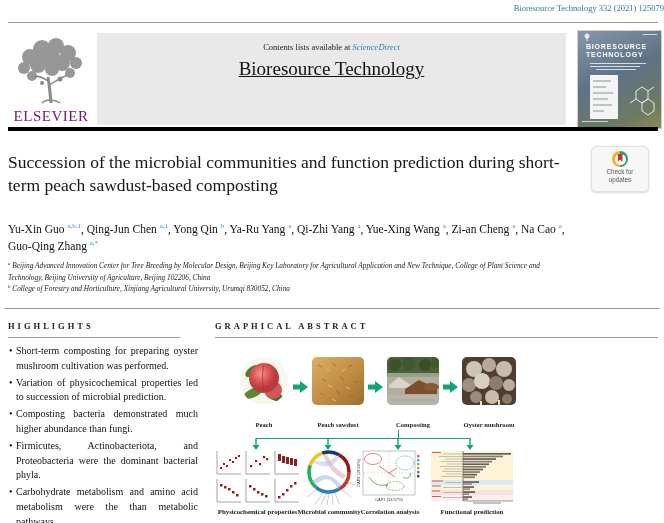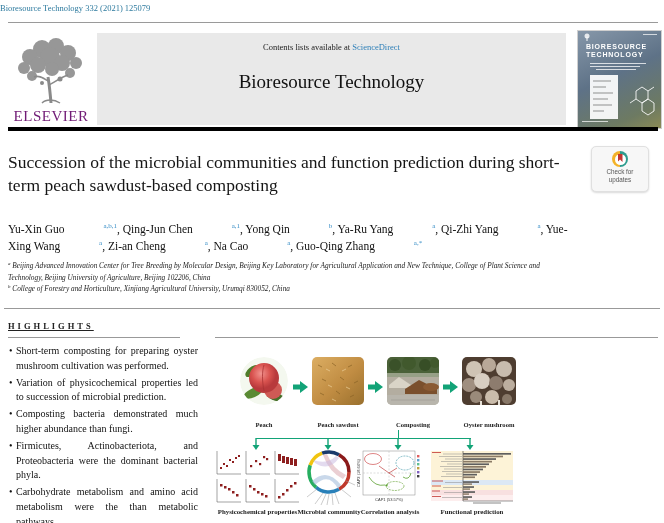--- a/index.html
+++ b/index.html
@@ -1,31 +1,31 @@
 <!DOCTYPE html>
 <html><head>
 <meta charset="utf-8">
 <style>
   html,body { margin:0; padding:0; background:#fff; }
   .page { position:relative; width:664px; height:523px; background:#fff;
           font-family:"Liberation Serif", serif; color:#1b1b1b; overflow:hidden; }
 
   
-  .journal-ref { position:absolute; top:3px; left:0; right:0; text-align:left;
+  .journal-ref { position:absolute; top:3px; left:0; right:0; text-align:right;
                  font-size:8.5px; color:#2d7a9e; }
   .rule-top { position:absolute; top:22px; left:8px; width:650px; height:1px; background:#9a9a9a; }
 
   
   .elsevier-block { position:absolute; left:8px; top:33px; width:86px; height:92px; text-align:center; }
   .elsevier-wordmark { position:absolute; bottom:0; left:0; right:0; font-size:15px;
                        color:#701a75; letter-spacing:0.5px; }
   .header-gray { position:absolute; left:97px; top:33px; width:469px; height:92px; background:#e9e9e9; text-align:center; }
   .contents-line { margin-top:9px; font-size:8.5px; color:#222; }
-  .sd-link { color:#2d7fb8; cursor:pointer; }
-  .journal-title { margin-top:19px; font-size:19px; color:#111; }
+  .sd-link { color:#2d7fb8; cursor:pointer;font-style:italic; }
+  .journal-title { margin-top:6px; font-size:19px; color:#111;text-decoration:underline; }
   .homepage-line { margin-top:13px; font-size:8.5px; font-family:"Liberation Sans", sans-serif; color:#333; }
   .hp-url { color:#3fa2da; cursor:pointer; }
 
   .cover { position:absolute; left:577px; top:30px; width:83px; height:97px;
            background:linear-gradient(155deg,#8697a9 0%,#5e7287 45%,#6d7a62 82%,#8a8a55 100%);
            border:1px solid #cfcfcf; overflow:hidden; }
   .cover-title { position:absolute; top:12px; left:8px; color:#fff;
                  font-family:"Liberation Sans", sans-serif; font-weight:bold;
                  font-size:7px; letter-spacing:0.8px; line-height:1.2; }
   .cover-subline { position:absolute; left:12px; height:1px; background:rgba(255,255,255,.75); }
@@ -38,31 +38,31 @@
                  background:#f7f7f7; border:1px solid #e0e0e0; border-radius:5px;
                  box-shadow:0 1px 2px rgba(0,0,0,.15); text-align:center; cursor:pointer; }
   .badge-ring { width:16px; height:16px; border-radius:50%; margin:4px auto 1px;
                 background:conic-gradient(#2e9c8e 0 50%, #f3b229 50% 100%); position:relative; }
   .badge-ring::after { content:""; position:absolute; inset:2.5px; background:#fff; border-radius:50%; }
   .badge-bookmark { position:absolute; left:5.5px; top:3px; width:5px; height:8px; background:#c23531; z-index:2;
                     clip-path:polygon(0 0,100% 0,100% 100%,50% 68%,0 100%); }
   .badge-text { font-size:6.3px; color:#555; font-family:"Liberation Sans", sans-serif; line-height:1.3; }
 
   .authors { position:absolute; top:221px; left:8px; width:566px; font-size:11.5px; line-height:1.5; color:#111; }
-  .authors sup { color:#3a8fc7; font-size:7px;margin-left:36px; }
+  .authors sup { color:#3a8fc7; font-size:7px; }
   .affiliations { position:absolute; top:260px; left:8px; width:566px; font-size:7.3px;
                   font-style:italic; color:#222; line-height:1.55; }
   .affiliations sup { font-size:5px; }
 
   .rule-mid { position:absolute; top:308px; left:4px; width:656px; height:1px; background:#999; }
 
   
   .col-heading { position:absolute; top:321px; font-size:8.5px; font-weight:bold;
                  letter-spacing:3px; color:#222; }
-  .hl-heading { left:8px;text-decoration:underline; } .ga-heading { left:215px; }
+  .hl-heading { left:8px; } .ga-heading { left:215px; }
   .heading-rule { position:absolute; top:337px; height:1px; background:#999; }
   .hl-rule { left:8px; width:172px; } .ga-rule { left:215px; width:443px; }
 
   .highlight-list { position:absolute; top:344px; left:8px; width:190px; margin:0; padding:0;
                     list-style:none; font-size:10px; line-height:1.46; text-align:justify; color:#111; }
   .highlight-list li { position:relative; padding-left:8px; margin-bottom:2.5px; }
   .highlight-list li::before { content:"\2022"; position:absolute; left:1px; }
 
   
   .ga-canvas { position:absolute; left:215px; top:341px; width:448px; height:182px; }
@@ -176,20 +176,21 @@
   <div class="col-heading hl-heading">HIGHLIGHTS</div>
   <div class="heading-rule hl-rule"></div>
   <ul class="highlight-list">
       <li>Short-term composting for preparing oyster mushroom cultivation was performed.</li>
       <li>Variation of physicochemical properties led to succession of microbial prediction.</li>
       <li>Composting bacteria demonstrated much higher abundance than fungi.</li>
       <li>Firmicutes, Actinobacteriota, and Proteobacteria were the dominant bacterial phyla.</li>
       <li>Carbohydrate metabolism and amino acid metabolism were the than metabolic pathways.</li>
     </ul>
 
+  <div class="col-heading ga-heading">GRAPHICAL ABSTRACT</div>
   <div class="heading-rule ga-rule"></div>
 
   <div class="ga-canvas">
 
     <div class="ga-img" style="left:25px;width:48px;height:48px;border-radius:50%">
       <svg width="48" height="48" viewBox="0 0 48 48">
         <defs>
           <radialGradient id="gp" cx="40%" cy="35%">
               <stop offset="0%" stop-color="#f2948f"></stop>
               <stop offset="60%" stop-color="#d9534f"></stop>

